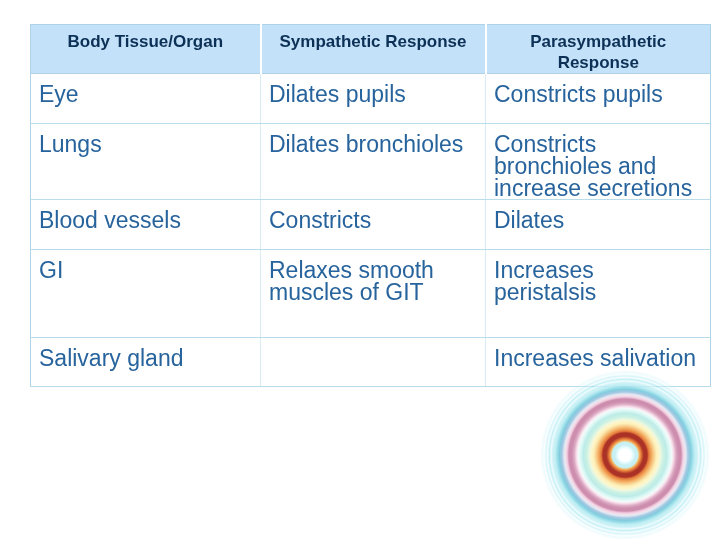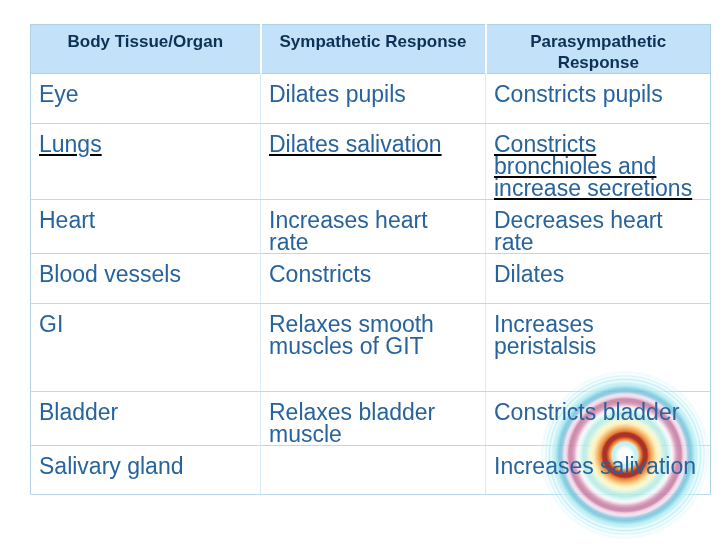--- a/index.html
+++ b/index.html
@@ -27,21 +27,21 @@
 
   td{
     color:#27639c;font-size:23px;line-height:22px;
     vertical-align:top;text-align:left;
     padding:9px 12px 0 8px;
     border-bottom:1px solid #b9dcea;
   }
   td + td{border-left:1px solid #d8ebf6;margin-left:27px;}
 
   tr.hrow{height:48px;}
-  tr.r0{height:50px;} tr.r1{height:76px;text-decoration:underline;} tr.r2{height:50px;}
+  tr.r0{height:50px;} tr.r1{height:76px;} tr.r2{height:50px;}
   tr.r3{height:50px;} tr.r4{height:88px;} tr.r5{height:44px;}
   tr.r6{height:48px;} tr.r7{height:49px;}
 
   td > span, th > span{position:relative;z-index:6;}
 
   .rings{
     position:absolute;left:540px;top:370px;width:170px;height:170px;
     border-radius:50%;z-index:5;pointer-events:none;
     background:radial-gradient(closest-side,
       #ffffff 0%, #ffffff 7%,
@@ -93,42 +93,32 @@
       <th><span>Sympathetic Response</span></th>
       <th><span>Parasympathetic Response</span></th>
     </tr>
     <tr class="r0">
       <td><span>Eye</span></td>
       <td><span>Dilates pupils</span></td>
       <td><span>Constricts pupils</span></td>
     </tr>
     <tr class="r1">
       <td><span>Lungs</span></td>
-      <td><span>Dilates salivation</span></td>
+      <td><span>Dilates bronchioles</span></td>
       <td><span>Constricts bronchioles and increase secretions</span></td>
-    </tr>
-    <tr class="r2">
-      <td><span>Heart</span></td>
-      <td><span>Increases heart rate</span></td>
-      <td><span>Decreases heart rate</span></td>
     </tr>
     <tr class="r3">
       <td><span>Blood vessels</span></td>
       <td><span>Constricts</span></td>
       <td><span>Dilates</span></td>
     </tr>
     <tr class="r4">
       <td><span>GI</span></td>
       <td><span>Relaxes smooth muscles of GIT</span></td>
       <td><span>Increases peristalsis</span></td>
-    </tr>
-    <tr class="r5">
-      <td><span>Bladder</span></td>
-      <td><span>Relaxes bladder muscle</span></td>
-      <td><span>Constricts bladder</span></td>
     </tr>
     <tr class="r7">
       <td><span>Salivary gland</span></td>
       <td><span></span></td>
       <td><span>Increases salivation</span></td>
     </tr>
   </tbody>
     </table>
 
   <div class="rings"></div>

